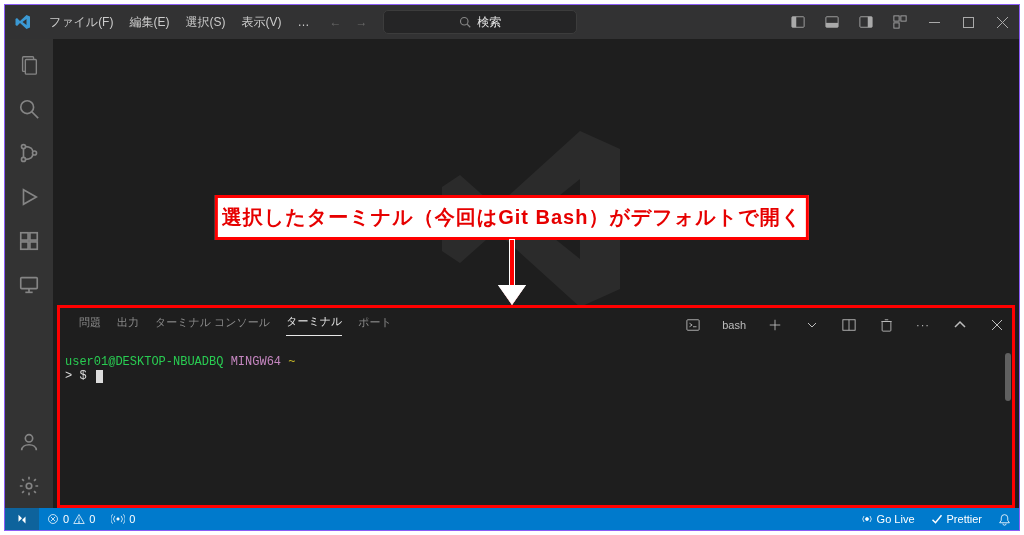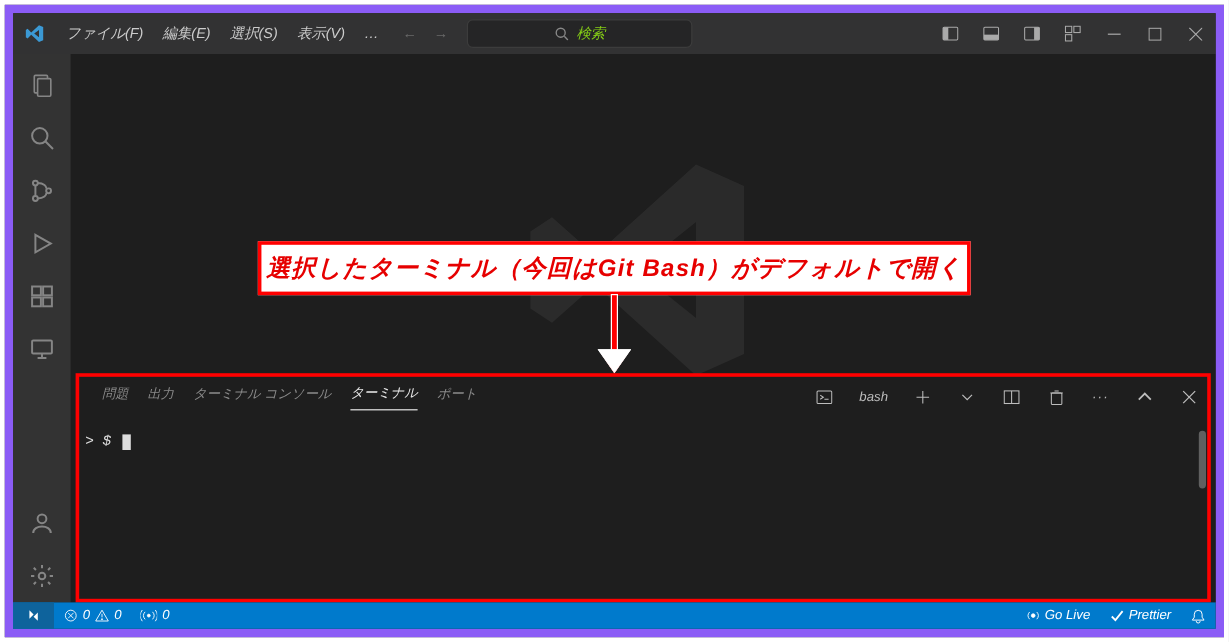--- a/index.html
+++ b/index.html
@@ -1,24 +1,24 @@
 <!DOCTYPE html>
 <html><head>
 <meta charset="utf-8">
 <style>
   * { box-sizing: border-box; margin: 0; padding: 0; }
   html, body { width: 1024px; height: 535px; overflow: hidden; background: #fff; font-family: "Segoe UI", "Meiryo", sans-serif; }
-  .frame { position: absolute; left: 4px; top: 4px; width: 1016px; height: 527px; background: #1e1e1e; border: 7px solid #8b5cf6; font-style: italic; }
+  .frame { position: absolute; left: 4px; top: 4px; width: 1016px; height: 527px; background: #1e1e1e; border: 1px solid #8b5cf6; }
   
   .titlebar { height: 34px; background: #323233; display: flex; align-items: center; color: #ccc; font-size: 12px; }
   .titlebar .logo { width: 36px; display:flex; align-items:center; justify-content:center; }
   .menu-item { padding: 0 8px; height: 34px; line-height: 34px; cursor: pointer; white-space: nowrap; }
   .nav-area { display:flex; align-items:center; gap:6px; margin-left: 8px; color:#6a6a6a; }
   .nav-btn { width:20px; text-align:center; }
-  .search-box { flex:1; max-width: 560px; height: 24px; background: #252526; border:1px solid #3c3c3c; border-radius:5px; margin: 0 12px; display:flex; align-items:center; justify-content:center; color:#84cc16; font-size:12px; gap:6px; }
+  .search-box { flex:1; max-width: 560px; height: 24px; background: #252526; border:1px solid #3c3c3c; border-radius:5px; margin: 0 12px; display:flex; align-items:center; justify-content:center; color:#e5e5e5; font-size:12px; gap:6px; }
   .titlebar-spacer { flex:1; }
   .layout-btn, .win-btn { width:34px; height:34px; display:flex; align-items:center; justify-content:center; color:#aaa; }
   
   .activitybar { position:absolute; left:0; top:34px; bottom:22px; width:48px; background:#333333; display:flex; flex-direction:column; align-items:center; padding-top:4px; }
   .act-item { width:48px; height:44px; display:flex; align-items:center; justify-content:center; color:#858585; }
   .act-spacer { flex:1; }
   
   .editor { position:absolute; left:48px; top:34px; right:0; bottom:22px; background:#1e1e1e; overflow:hidden; }
   .editor .watermark { position:absolute; left:50%; top:80px; transform:translateX(-50%); opacity:.07; }
   
@@ -239,20 +239,27 @@
       </span>
     <span class="ic">
         <svg width="12" height="12" viewBox="0 0 12 12">
           <line x1="1" y1="1" x2="11" y2="11" stroke="#bdbdbd"></line>
           <line x1="11" y1="1" x2="1" y2="11" stroke="#bdbdbd"></line>
         </svg>
       </span>
   </div>
 
   <div class="term-body">
+    <div class="term-line1">
+      <span class="user">user01@DESKTOP-NBUADBQ</span>
+      <span> </span>
+      <span class="mingw">MINGW64</span>
+      <span> </span>
+      <span class="tilde">~</span>
+    </div>
     <div class="term-line2">
       <span>&gt;</span>
       <span> </span>
       <span>$</span>
       <span class="cursor-block"></span>
     </div>
   </div>
   <div class="term-scroll"></div>
 
   <div class="statusbar">

